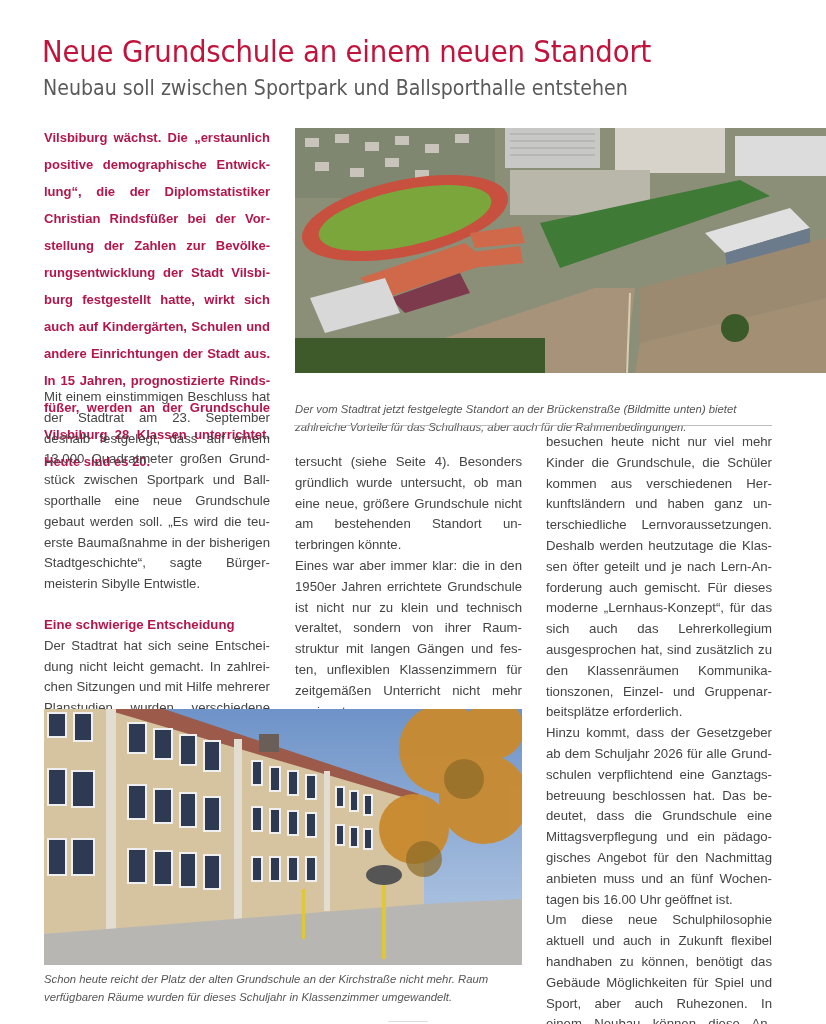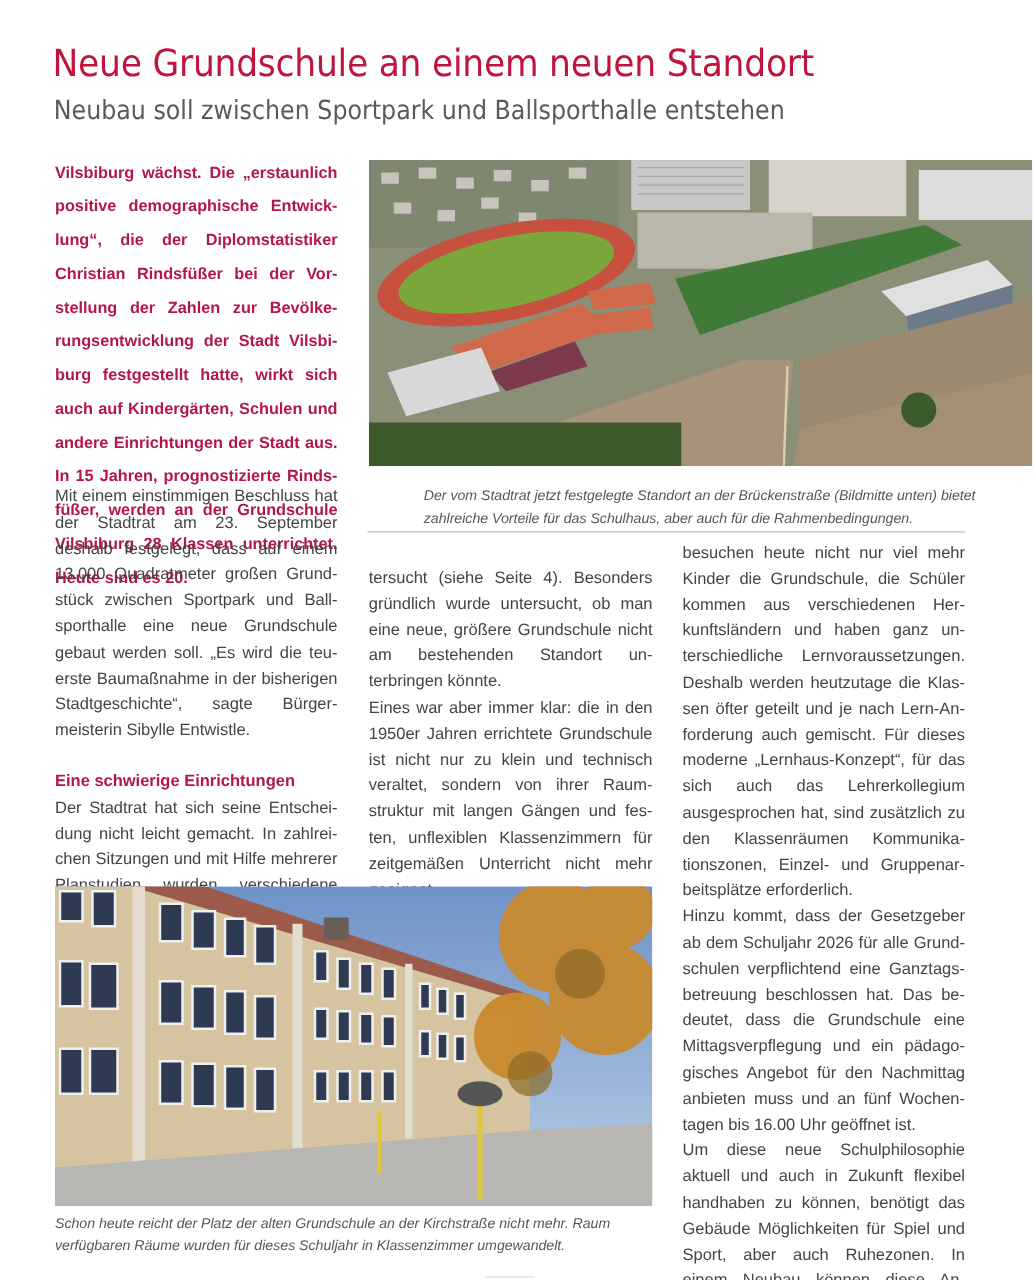--- a/index.html
+++ b/index.html
@@ -94,26 +94,26 @@
     <polygon points="345,215 531,170 531,245 340,245" fill="#a28f74"></polygon>
 
     <polyline points="335,165 332,245" stroke="#d8cdb0" stroke-width="2" fill="none"></polyline>
 
     <polygon points="15,170 90,150 105,185 30,205" fill="#d8d8d8"></polygon>
 
     <rect x="0" y="210" width="250" height="35" fill="#3f5a2a"></rect>
     <circle cx="440" cy="200" r="14" fill="#3b5a2a"></circle>
   </svg>
 </div>
-<div class="caption" style="left:295px; top:388px; width:470px;margin-left:44px;">Der vom Stadtrat jetzt festgelegte Standort an der Brückenstraße (Bildmitte unten) bie­tet zahlreiche Vorteile für das Schulhaus, aber auch für die Rahmenbedingungen.</div>
+<div class="caption" style="left:295px; top:400px; width:470px;">Der vom Stadtrat jetzt festgelegte Standort an der Brückenstraße (Bildmitte unten) bie­tet zahlreiche Vorteile für das Schulhaus, aber auch für die Rahmenbedingungen.</div>
 <div class="divider" style="left:294px; top:425px; width:478px;"></div>
 
 <div class="col" style="left:44px; top:387px; width:226px;">
   <p>Mit einem einstimmigen Beschluss hat der Stadtrat am 23. September deshalb festgelegt, dass auf einem 13.000 Quadratmeter großen Grund­stück zwischen Sportpark und Ball­sporthalle eine neue Grundschule gebaut werden soll. „Es wird die teu­erste Baumaßnahme in der bisheri­gen Stadtgeschichte“, sagte Bürger­meisterin Sibylle Entwistle.</p>
-  <p style="margin-top:20px;" class="subhead-inline">Eine schwierige Einrichtungen</p>
+  <p style="margin-top:20px;" class="subhead-inline">Eine schwierige Entscheidung</p>
   <p>Der Stadtrat hat sich seine Entschei­dung nicht leicht gemacht. In zahlrei­chen Sitzungen und mit Hilfe mehre­rer Planstudien wurden verschiedene Standorte auf ihre Eignung hin un-</p>
 </div>
 
 <div class="col" style="left:295px; top:452px; width:227px;">
   <p>tersucht (siehe Seite 4). Besonders gründlich wurde untersucht, ob man eine neue, größere Grundschule nicht am bestehenden Standort un­terbringen könnte.</p>
   <p>Eines war aber immer klar: die in den 1950er Jahren errichtete Grundschule ist nicht nur zu klein und technisch veraltet, sondern von ihrer Raum­struktur mit langen Gängen und fes­ten, unflexiblen Klassenzimmern für zeitgemäßen Unterricht nicht mehr geeignet.</p>
   <p>Denn anders als in der Vergangenheit</p>
 </div>
 
 <div class="col" style="left:546px; top:432px; width:226px;">

